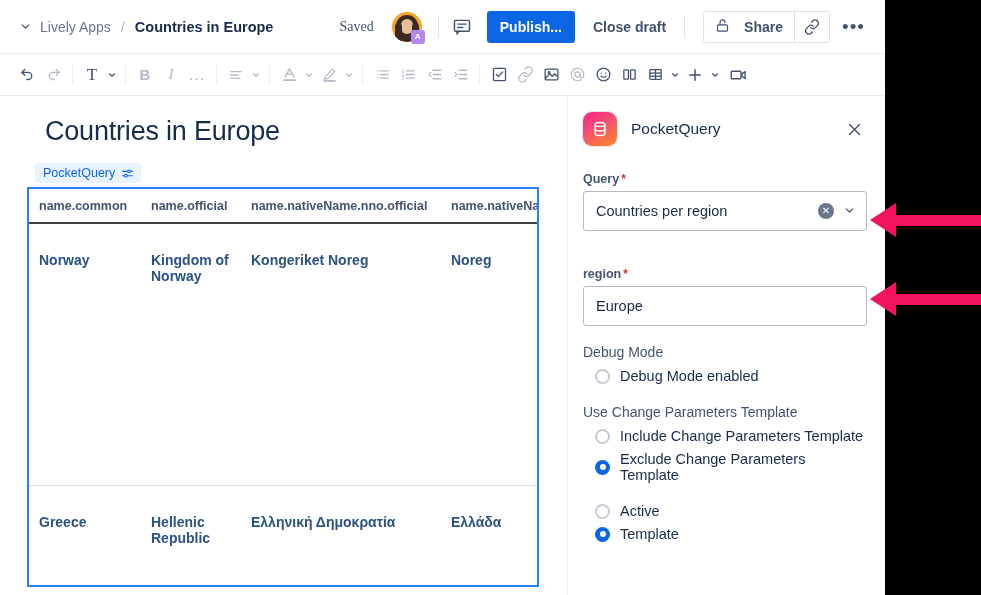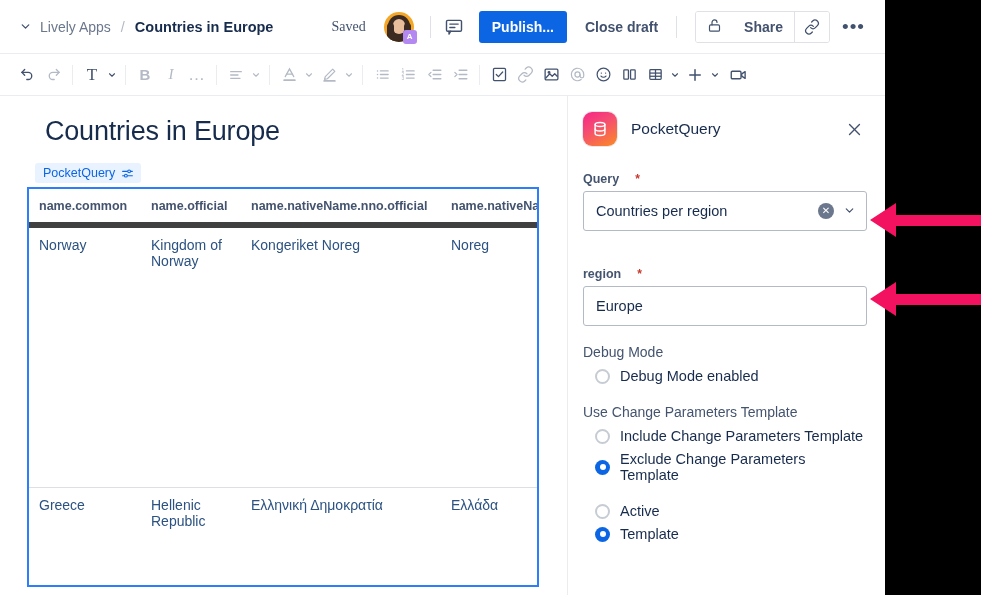--- a/index.html
+++ b/index.html
@@ -75,21 +75,21 @@
   }
   .btn-plain {
     background: transparent; color: #42526e; font-size: 14px; font-weight: bold;
     border: none; padding: 8px 10px; margin-left: 8px; white-space: nowrap; cursor: pointer;
   }
   .btn-group {
     display: flex; align-items: stretch; border: 1px solid #dfe1e6; border-radius: 3px;
     margin-left: 10px; overflow: hidden; height: 32px;
   }
   .btn-share {
-    display: flex; align-items: center; gap: 22px; padding: 0 11px;
+    display: flex; align-items: center; gap: 14px; padding: 0 11px;
     background: #fff; color: #42526e; font-size: 14px; font-weight: bold;
     border: none; border-right: 1px solid #dfe1e6; cursor: pointer; white-space: nowrap;
   }
   .btn-link {
     display: flex; align-items: center; justify-content: center; width: 34px;
     background: #fff; border: none; color: #42526e; cursor: pointer;
   }
   .btn-more {
     background: transparent; border: none; color: #42526e; font-size: 19px;
     padding: 0 6px; margin-left: 6px; letter-spacing: 1px; cursor: pointer; line-height: 1;
@@ -129,26 +129,26 @@
   .macro-badge svg { display: block; }
 
   .table-wrap {
     margin: 4px 0 0 27px; width: 512px; height: 400px; overflow: hidden;
     border: 2px solid #2d7ff9; border-top: 2px solid #2d7ff9;
     background: #fff; position: relative;
   }
   table.pq { width: 760px; border-collapse: collapse; table-layout: fixed; }
   table.pq th {
     text-align: left; font-size: 12.5px; font-weight: bold; color: #44546f;
-    padding: 10px 10px 9px 10px; border-bottom: 6px solid #404040;
+    padding: 10px 10px 9px 10px; border-bottom: 2px solid #404040;
     background: #fff; white-space: nowrap; overflow: hidden;
   }
   table.pq td {
-    text-align: left; font-size: 14px; color: #2c5282; font-weight: normal;
-    padding: 9px 10px; vertical-align: top; border-bottom: 1px solid #dcdfe4;
+    text-align: left; font-size: 14px; color: #2c5282; font-weight: bold;
+    padding: 28px 10px; vertical-align: top; border-bottom: 1px solid #dcdfe4;
     background: #fff;
   }
   table.pq td.tall { height: 262px; }
   .col1 { width: 112px; } .col2 { width: 100px; } .col3 { width: 200px; } .col4 { width: 348px; }
 
   
   .panel {
     position: absolute; top: 96px; left: 569px; width: 316px; height: 499px;
     background: #fff; padding: 16px 18px 0 14px; overflow: hidden;
   }
@@ -159,21 +159,21 @@
     display: flex; align-items: center; justify-content: center; flex: 0 0 auto;
     box-shadow: 0 0 0 1px rgba(9,30,66,0.10);
   }
   .panel-title { font-size: 15.5px; color: #172b4d; flex: 1 1 auto; }
   .panel-close {
     width: 26px; height: 26px; display: flex; align-items: center; justify-content: center;
     color: #42526e; cursor: pointer; flex: 0 0 auto;
   }
   .field-label {
     font-size: 12.5px; font-weight: bold; color: #44546f; margin-bottom: 5px;
-    display: flex; align-items: baseline; gap: 16px;
+    display: flex; align-items: baseline; gap: 2px;
   }
   .req { color: #c9372c; font-size: 12px; }
   .sel-box {
     height: 40px; border: 1px solid #b3bac5; border-radius: 3px; background: #fff;
     display: flex; align-items: center; padding: 0 10px 0 12px; margin-bottom: 36px;
   }
   .sel-val { flex: 1 1 auto; font-size: 14.5px; color: #172b4d; }
   .clear-x {
     width: 16px; height: 16px; border-radius: 50%; background: #6b778c; color: #fff;
     font-size: 10px; line-height: 16px; text-align: center; margin-right: 9px;

